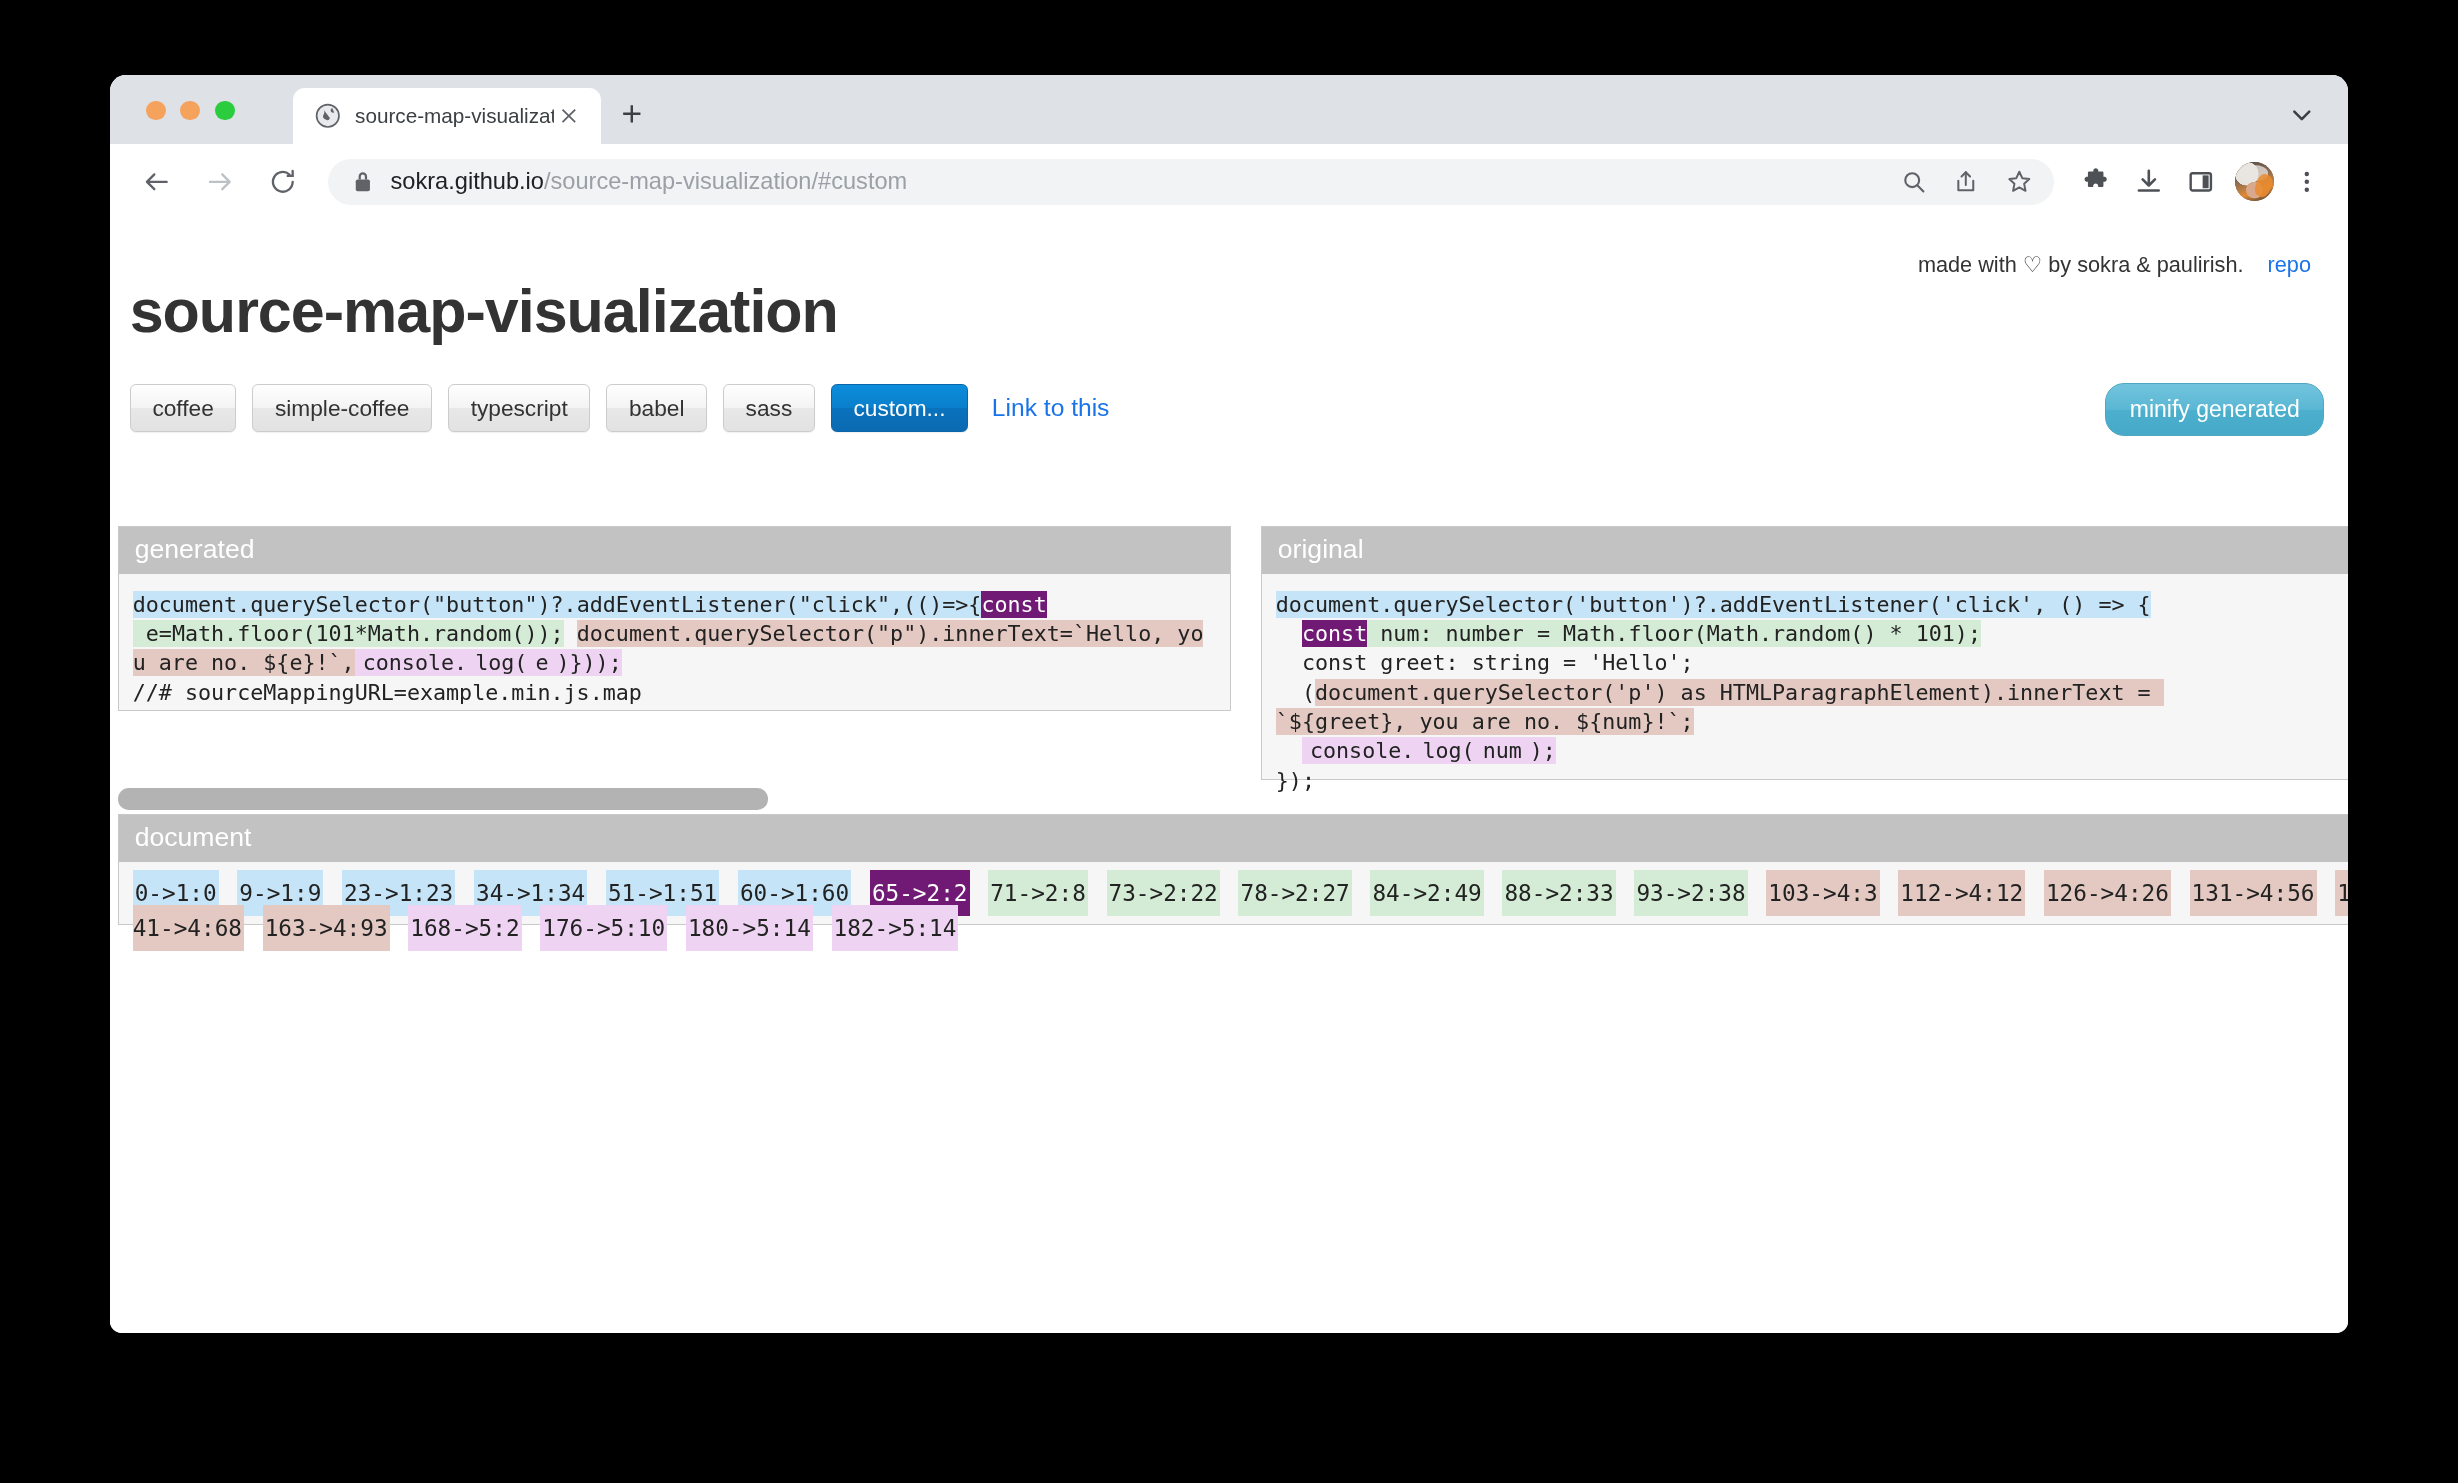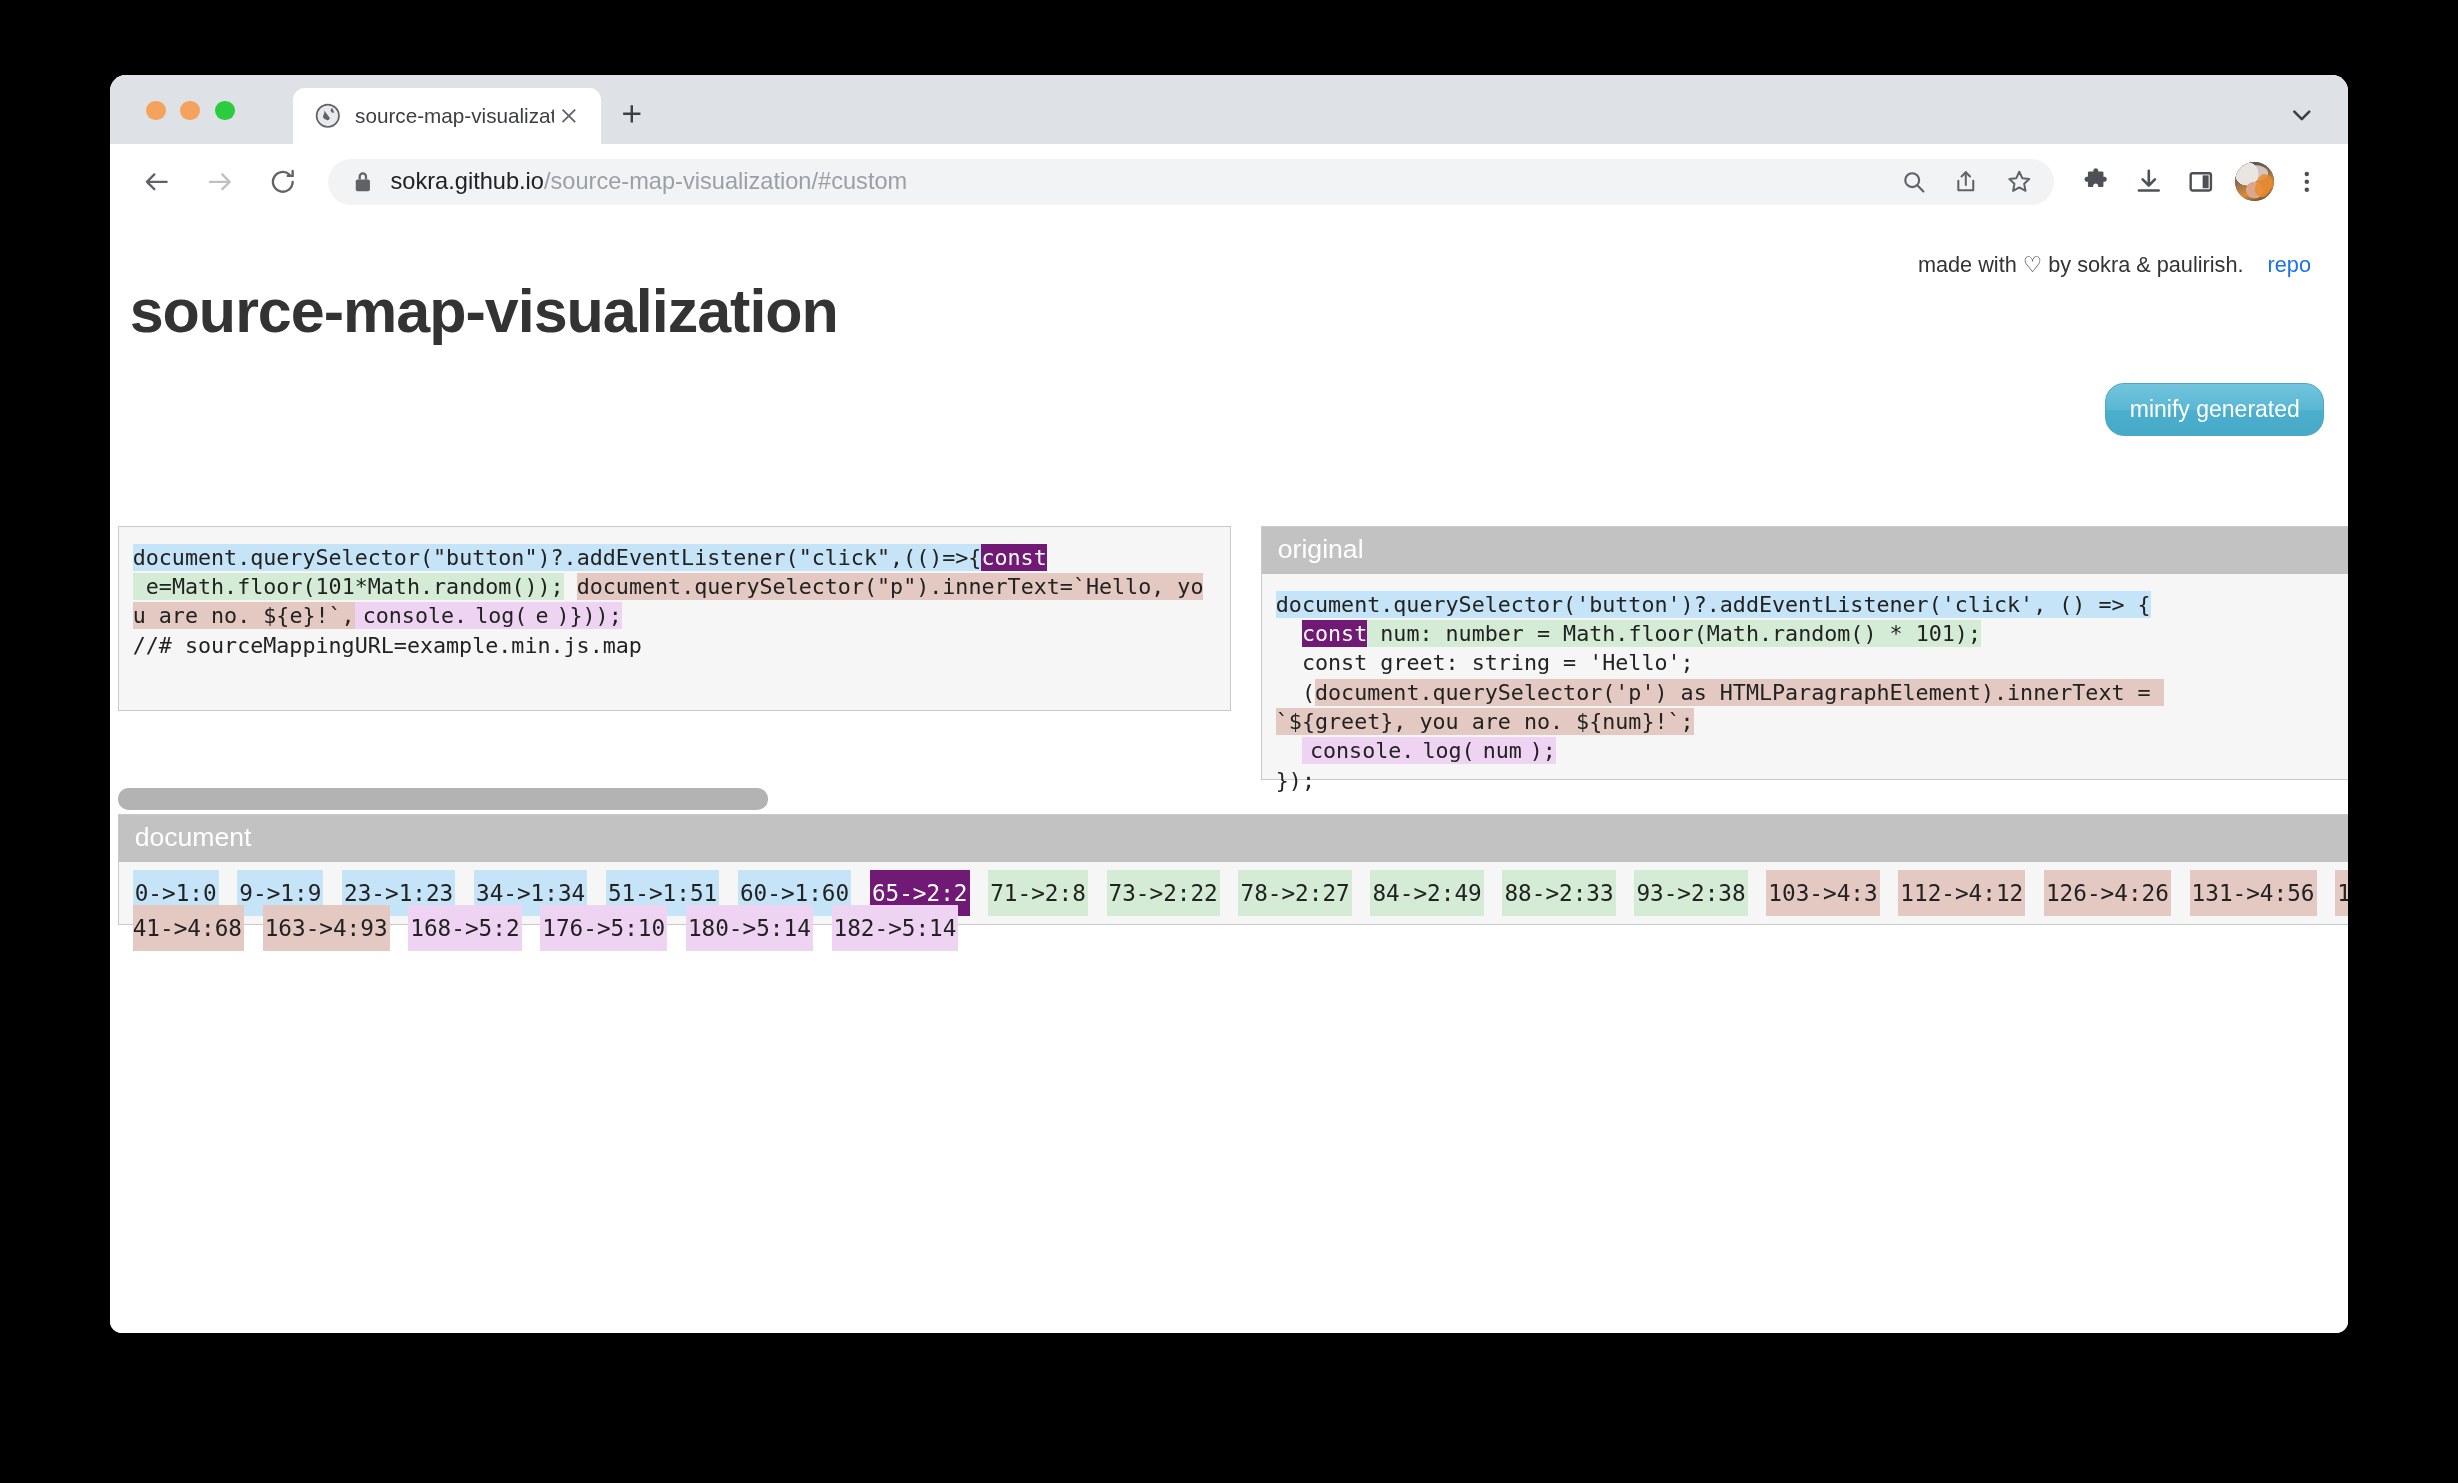--- a/index.html
+++ b/index.html
@@ -418,24 +418,34 @@
 
       <div class="credit">
         <span>made with</span>
         <span class="heart">♡</span>
         <span>by sokra &amp; paulirish.</span>
         <a href="#">repo</a>
       </div>
 
       <div class="site-title">source-map-visualization</div>
 
+      <div class="btnrow">
+        <button class="btn">coffee</button>
+        <button class="btn">simple-coffee</button>
+        <button class="btn">typescript</button>
+        <button class="btn">babel</button>
+        <button class="btn">sass</button>
+        <button class="btn primary">custom...</button>
+        <a class="linkthis" href="#">Link to this</a>
+      </div>
 
       <button class="minify">minify generated</button>
 
       <div class="panel" id="panel-generated">
+        <div class="panel-head">generated</div>
         <div class="panel-body nowrapclip" id="generated-body"><div><span class="sc c-blue">document.</span><span class="sc c-blue">querySelector(</span><span class="sc c-blue">"button")?.</span><span class="sc c-blue">addEventListener(</span><span class="sc c-blue">"click",((</span><span class="sc c-blue">)=&gt;{</span><span class="sc c-sel">const</span></div><div><span class="sc c-green"> e=</span><span class="sc c-green">Math.</span><span class="sc c-green">floor(</span><span class="sc c-green">101*</span><span class="sc c-green">Math.</span><span class="sc c-green">random());</span><span class="sc c-none"> </span><span class="sc c-pink">document.</span><span class="sc c-pink">querySelector(</span><span class="sc c-pink">"p").</span><span class="sc c-pink">innerText=</span><span class="sc c-pink">`Hello, you are no. ${</span><span class="sc c-pink">e</span><span class="sc c-pink">}!`,</span><span class="sc c-purple">console.</span><span class="sc c-purple">log(</span><span class="sc c-purple">e</span><span class="sc c-purple">)}));</span></div><div><span class="sc c-none">//# sourceMappingURL=example.min.js.map</span></div></div>
       </div>
 
       <div class="panel" id="panel-original">
         <div class="panel-head">original</div>
         <div class="panel-body" id="original-body"><div><span class="sc c-blue">document.</span><span class="sc c-blue">querySelector(</span><span class="sc c-blue">'button')?.</span><span class="sc c-blue">addEventListener(</span><span class="sc c-blue">'click', </span><span class="sc c-blue">() =&gt; {</span></div><div><span class="sc c-none">  </span><span class="sc c-sel">const</span><span class="sc c-green"> num: number = </span><span class="sc c-green">Math.</span><span class="sc c-green">floor(</span><span class="sc c-green">Math.</span><span class="sc c-green">random() * </span><span class="sc c-green">101);</span></div><div><span class="sc c-none">  const greet: string = 'Hello';</span></div><div><span class="sc c-none">  (</span><span class="sc c-pink">document.</span><span class="sc c-pink">querySelector(</span><span class="sc c-pink">'p') as HTMLParagraphElement).</span><span class="sc c-pink">innerText = </span></div><div><span class="sc c-pink">`${greet}, you are no. ${</span><span class="sc c-pink">num</span><span class="sc c-pink">}!`;</span></div><div><span class="sc c-none">  </span><span class="sc c-purple">console.</span><span class="sc c-purple">log(</span><span class="sc c-purple">num</span><span class="sc c-purple">);</span></div><div><span class="sc c-none">});</span></div></div>
       </div>
 
       <div class="hscroll">
         <div class="thumb"></div>

